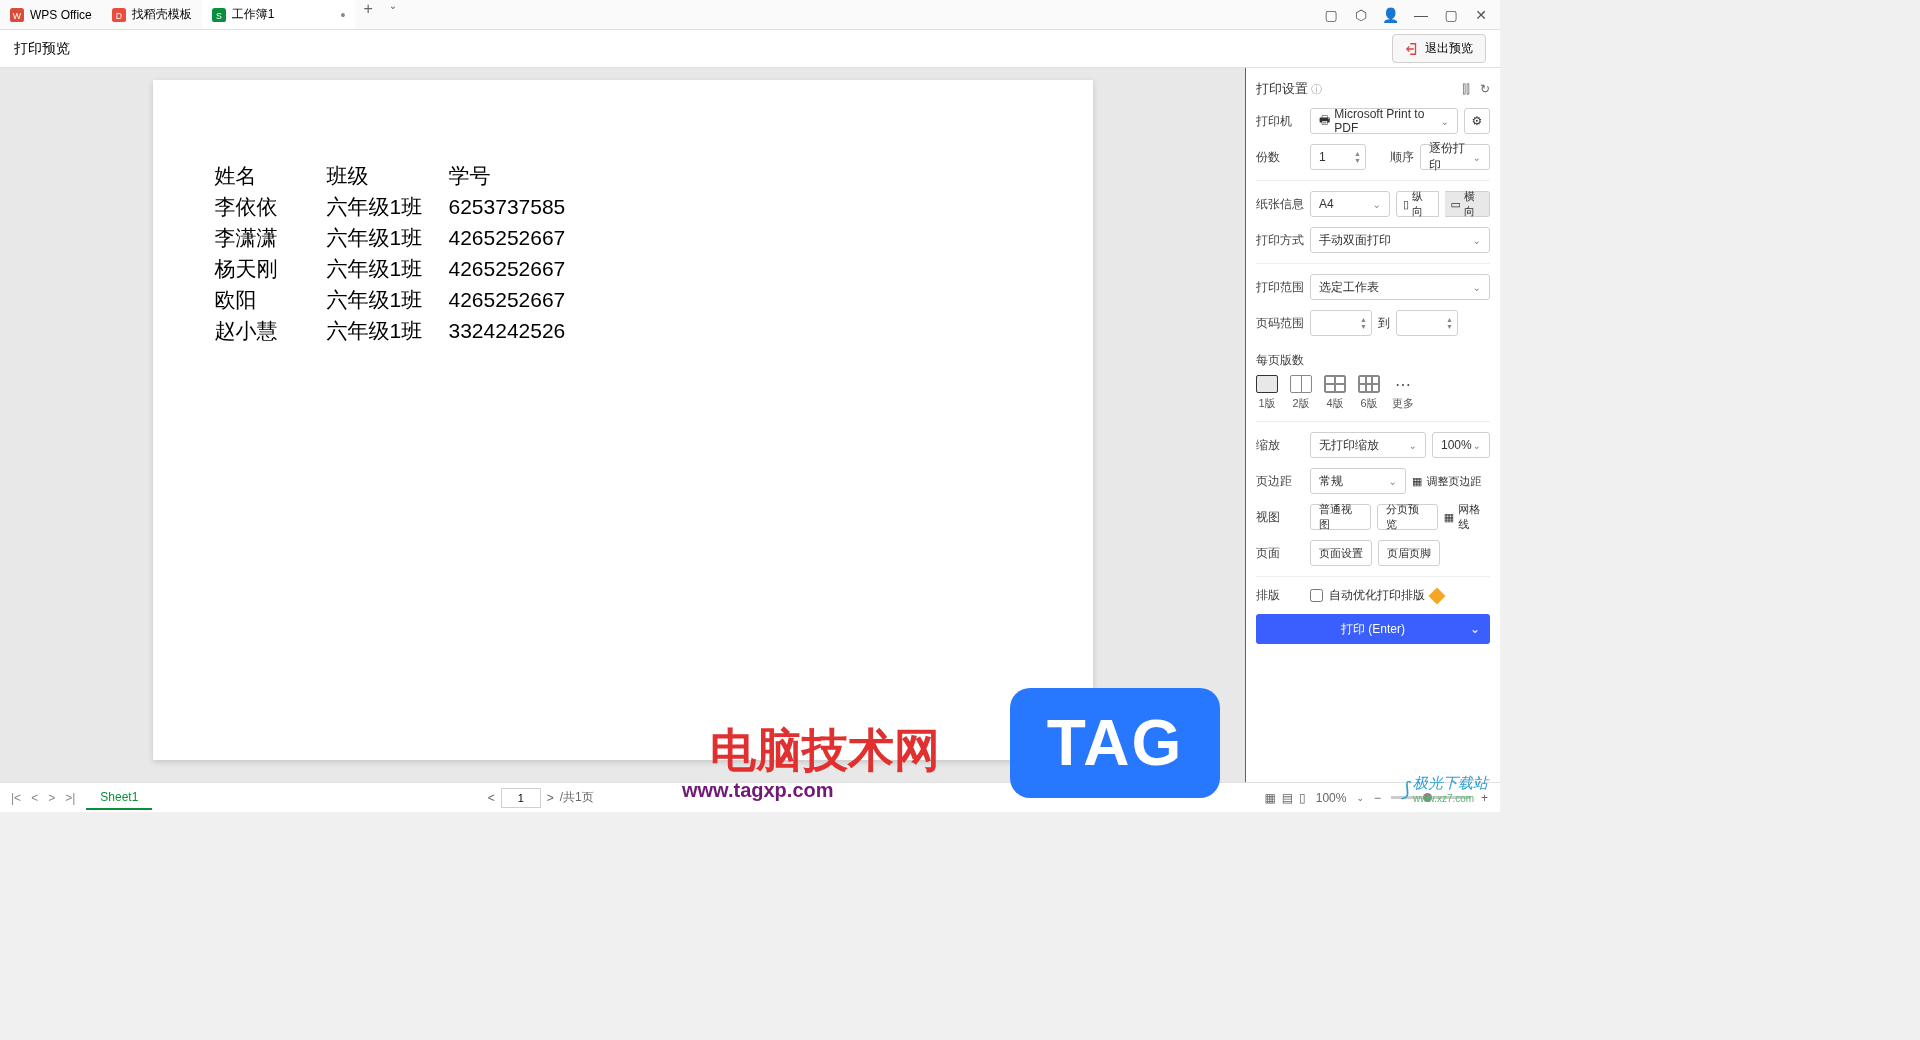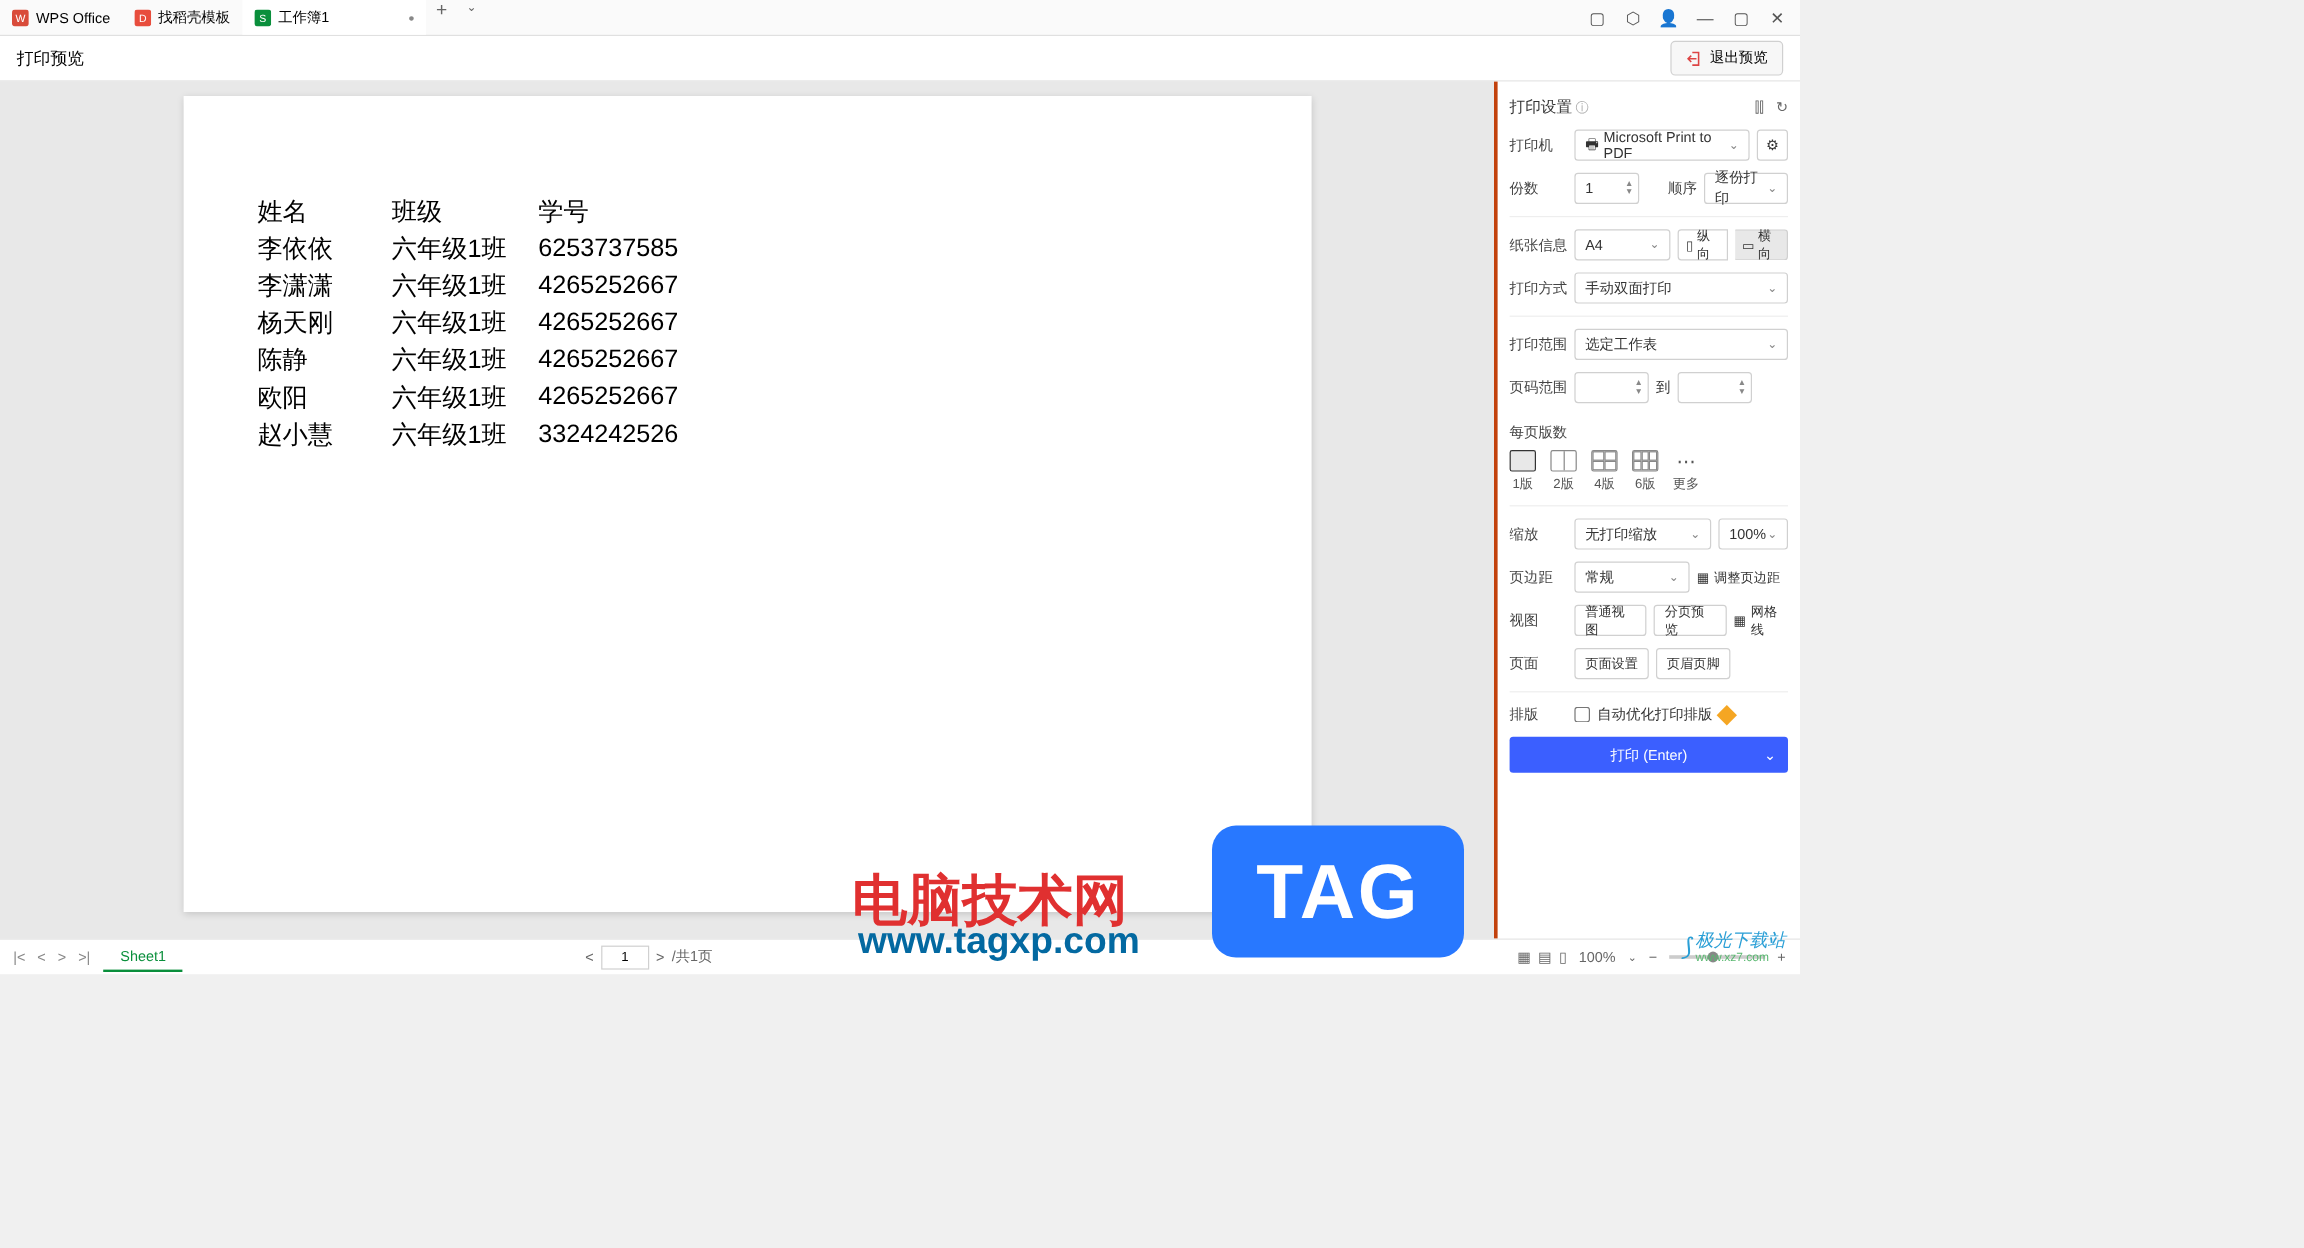--- a/index.html
+++ b/index.html
@@ -18,21 +18,21 @@
 .exit-preview-btn { margin-left: auto; display: flex; align-items: center; gap: 6px; padding: 5px 12px; border: 1px solid #d0d0d0; border-radius: 4px; background: #f7f7f7; font-size: 12px; cursor: pointer; }
 .exit-preview-btn svg { width: 14px; height: 14px; }
 .main-area { display: flex; height: calc(100% - 30px - 38px - 30px); }
 .preview-pane { flex: 1; background: #e8e8e8; overflow: auto; position: relative; }
 .page { background: #fff; width: 940px; height: 680px; margin: 12px auto; box-shadow: 0 2px 6px rgba(0,0,0,0.15); padding: 80px 60px; }
 .page-table { font-family: SimSun, serif; font-size: 21px; }
 .page-table th, .page-table td { text-align: left; padding: 0 0 1px 0; font-weight: normal; }
 .col-name { width: 110px; margin-top: 36px; }
 .col-class { width: 120px; }
 .col-id { width: 120px; text-align: right; }
-.settings-panel { width: 255px; background: #fff; border-left: 3px solid #c2410c; padding: 12px 10px; overflow-y: auto; font-size: 12px; color: #333; }
+.settings-panel { width: 255px; background: #fff; border-left: 1px solid #c2410c; padding: 12px 10px; overflow-y: auto; font-size: 12px; color: #333; }
 .settings-header { display: flex; align-items: center; margin-bottom: 10px; }
 .settings-title { font-size: 13px; font-weight: 500; }
 .settings-header-icons { margin-left: auto; display: flex; gap: 10px; color: #666; }
 .setting-row { display: flex; align-items: center; margin-bottom: 10px; gap: 6px; }
 .setting-label { width: 48px; font-size: 12px; color: #444; flex-shrink: 0; }
 .select-box { flex: 1; height: 26px; border: 1px solid #d0d0d0; border-radius: 3px; display: flex; align-items: center; padding: 0 8px; font-size: 12px; background: #fff; cursor: pointer; position: relative; }
 .select-box .chev { margin-left: auto; color: #888; font-size: 10px; }
 .icon-btn { width: 26px; height: 26px; border: 1px solid #d0d0d0; border-radius: 3px; display: flex; align-items: center; justify-content: center; cursor: pointer; background: #fff; }
 .spin-input { width: 60px; height: 26px; border: 1px solid #d0d0d0; border-radius: 3px; display: flex; align-items: center; padding: 0 4px 0 8px; font-size: 12px; }
 .spin-input .spinners { margin-left: auto; display: flex; flex-direction: column; font-size: 7px; color: #888; line-height: 7px; }
@@ -55,21 +55,21 @@
 .nav-btns { display: flex; gap: 4px; padding: 0 8px; color: #888; }
 .nav-btns span { cursor: pointer; padding: 0 3px; }
 .sheet-tab { padding: 4px 14px; color: #0a8f3c; border-bottom: 2px solid #0a8f3c; font-size: 12px; }
 .bottom-center { margin: 0 auto; display: flex; align-items: center; gap: 6px; color: #666; }
 .page-input { width: 40px; height: 20px; border: 1px solid #d0d0d0; text-align: center; font-size: 11px; }
 .bottom-right { margin-left: auto; display: flex; align-items: center; gap: 10px; padding-right: 12px; color: #666; }
 .view-icons { display: flex; gap: 6px; }
 .zoom-slider { width: 80px; height: 3px; background: #ccc; position: relative; }
 .zoom-slider::after { content: ''; position: absolute; left: 40%; top: -3px; width: 9px; height: 9px; background: #888; border-radius: 50%; }
 .watermark1 { position: absolute; bottom: 30px; left: 710px; color: #e03030; font-size: 46px; font-weight: bold; font-family: SimHei, sans-serif; }
-.watermark1-sub { position: absolute; bottom: 10px; left: 715px; color: #0369a1; font-size: 31px; font-weight: bold; }
+.watermark1-sub { position: absolute; bottom: 10px; left: 682px; color: #701a75; font-size: 20px; font-weight: bold; }
 .watermark-tag { position: absolute; bottom: 14px; left: 1010px; width: 210px; height: 110px; background: #2878ff; border-radius: 20px; display: flex; align-items: center; justify-content: center; color: #fff; font-size: 64px; font-weight: 800; font-family: Arial, sans-serif; letter-spacing: 2px; }
 .watermark2 { position: absolute; bottom: 8px; right: 12px; font-size: 15px; font-style: italic; color: #2a9fd6; display:flex; align-items:center; gap:4px;}
 .watermark2 .sub { font-size: 10px; color: #59b870; font-style: normal; display:block; }
 .page-range-input { width: 62px; height: 26px; border: 1px solid #d0d0d0; border-radius: 3px; padding: 0 4px; display:flex; align-items:center;}
 .page-range-input .spinners{margin-left:auto;display:flex;flex-direction:column;font-size:7px;color:#888;line-height:7px;}
 .checkbox-row { display:flex; align-items:center; gap:6px; font-size:12px; }
 .checkbox-row input { width:13px; height:13px; }
 .diamond { width:12px;height:12px;background:#f5a623;transform:rotate(45deg);display:inline-block;}
 </style>
 </head>
@@ -147,25 +147,20 @@
               <td class="col-name">李潇潇</td>
               <td class="col-class">六年级1班</td>
               <td class="col-id">4265252667</td>
             </tr>
         <tr>
               <td class="col-name">杨天刚</td>
               <td class="col-class">六年级1班</td>
               <td class="col-id">4265252667</td>
             </tr>
         <tr>
-              <td class="col-name">陈静</td>
-              <td class="col-class">六年级1班</td>
-              <td class="col-id">4265252667</td>
-            </tr>
-        <tr>
               <td class="col-name">欧阳</td>
               <td class="col-class">六年级1班</td>
               <td class="col-id">4265252667</td>
             </tr>
         <tr>
               <td class="col-name">赵小慧</td>
               <td class="col-class">六年级1班</td>
               <td class="col-id">3324242526</td>
             </tr>
       </tbody>

